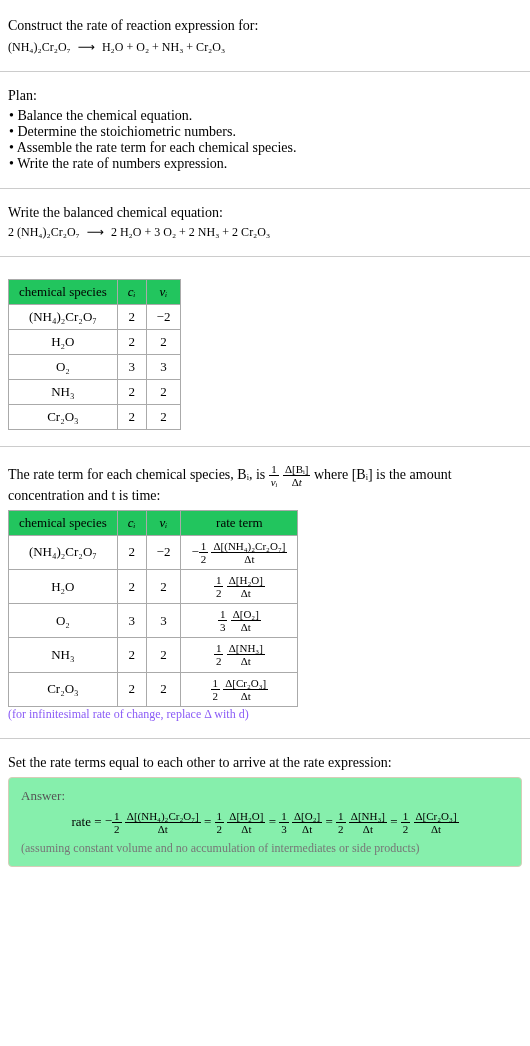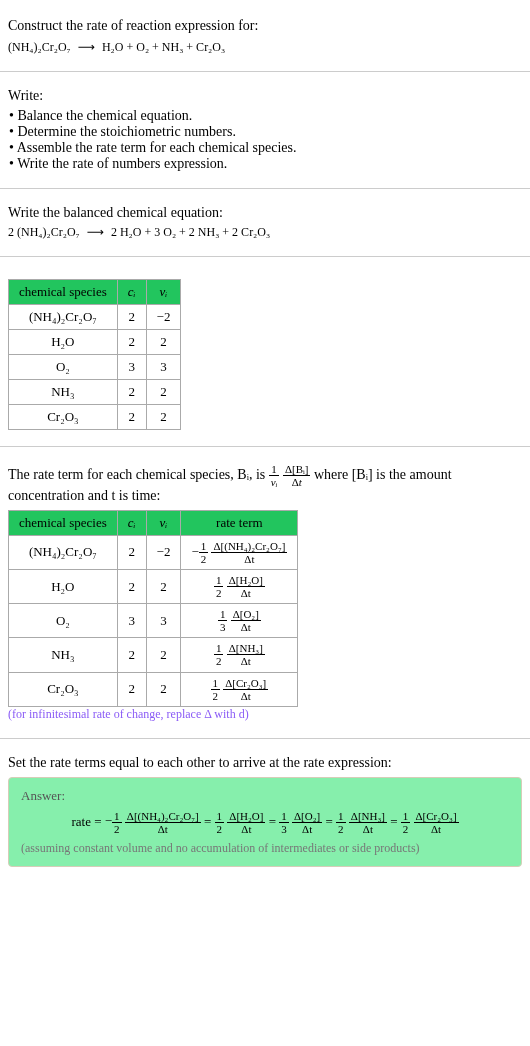--- a/index.html
+++ b/index.html
@@ -66,21 +66,21 @@
 <div class="section">
   <div class="prompt">Construct the rate of reaction expression for:</div>
   <div class="equation">
     <span>(NH₄)₂Cr₂O₇</span>
     <span class="arrow">⟶</span>
     <span>H₂O + O₂ + NH₃ + Cr₂O₃</span>
   </div>
 </div>
 
 <div class="section">
-  <div>Write:</div>
+  <div>Plan:</div>
   <ul class="plan-list">
     <li>Balance the chemical equation.</li>
     <li>Determine the stoichiometric numbers.</li>
     <li>Assemble the rate term for each chemical species.</li>
     <li>Write the rate of numbers expression.</li>
   </ul>
 </div>
 
 <div class="section">
   <div>Write the balanced chemical equation:</div>

